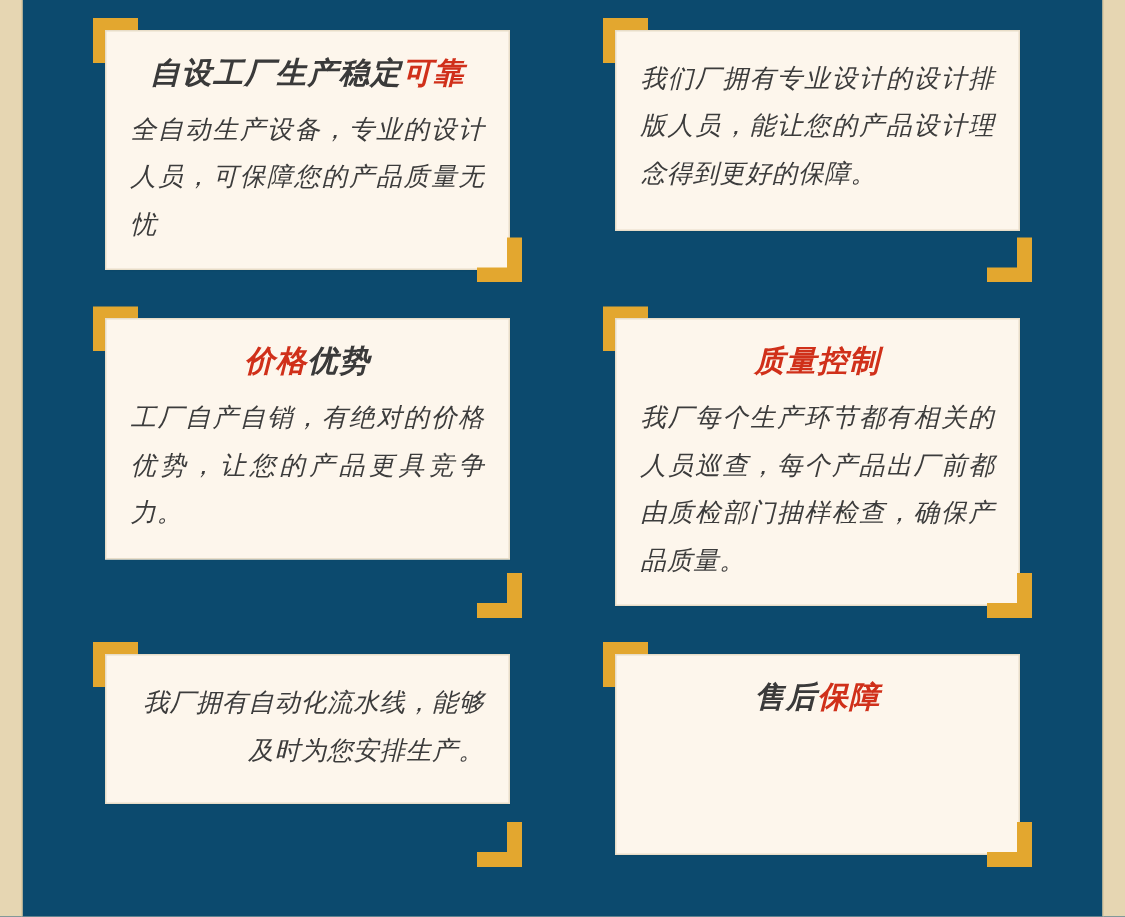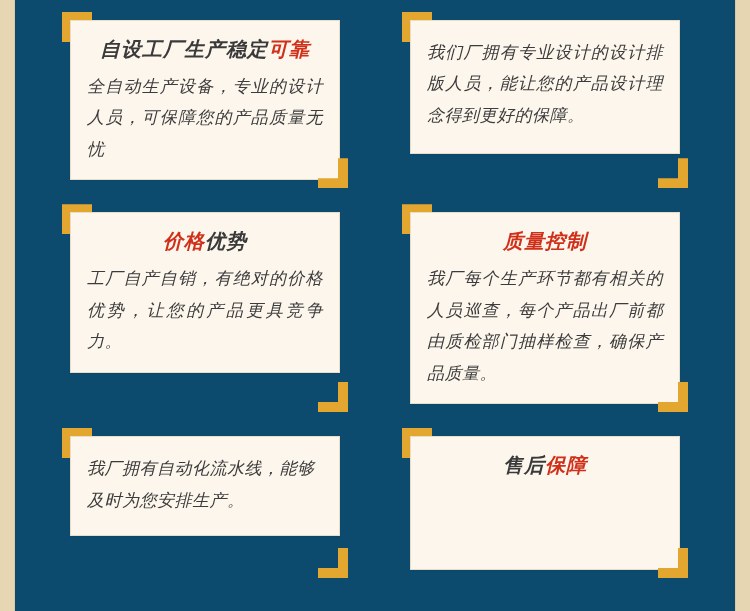--- a/index.html
+++ b/index.html
@@ -87,21 +87,21 @@
   }
   .title .hl { color: #d0301a; }
   .title.allred { color: #d0301a; }
   .body {
     font-size: 17px;
     color: #3c3c3c;
     line-height: 1.85;
     text-align: justify;
     letter-spacing: 0.5px;
   }
-  .body.center { text-align: left; }
+  .body.center { text-align: right; }
 </style>
 </head>
 <body>
 
 <div class="page">
   <div class="edge left"></div>
   <div class="edge right"></div>
 
   <div class="grid">
 

